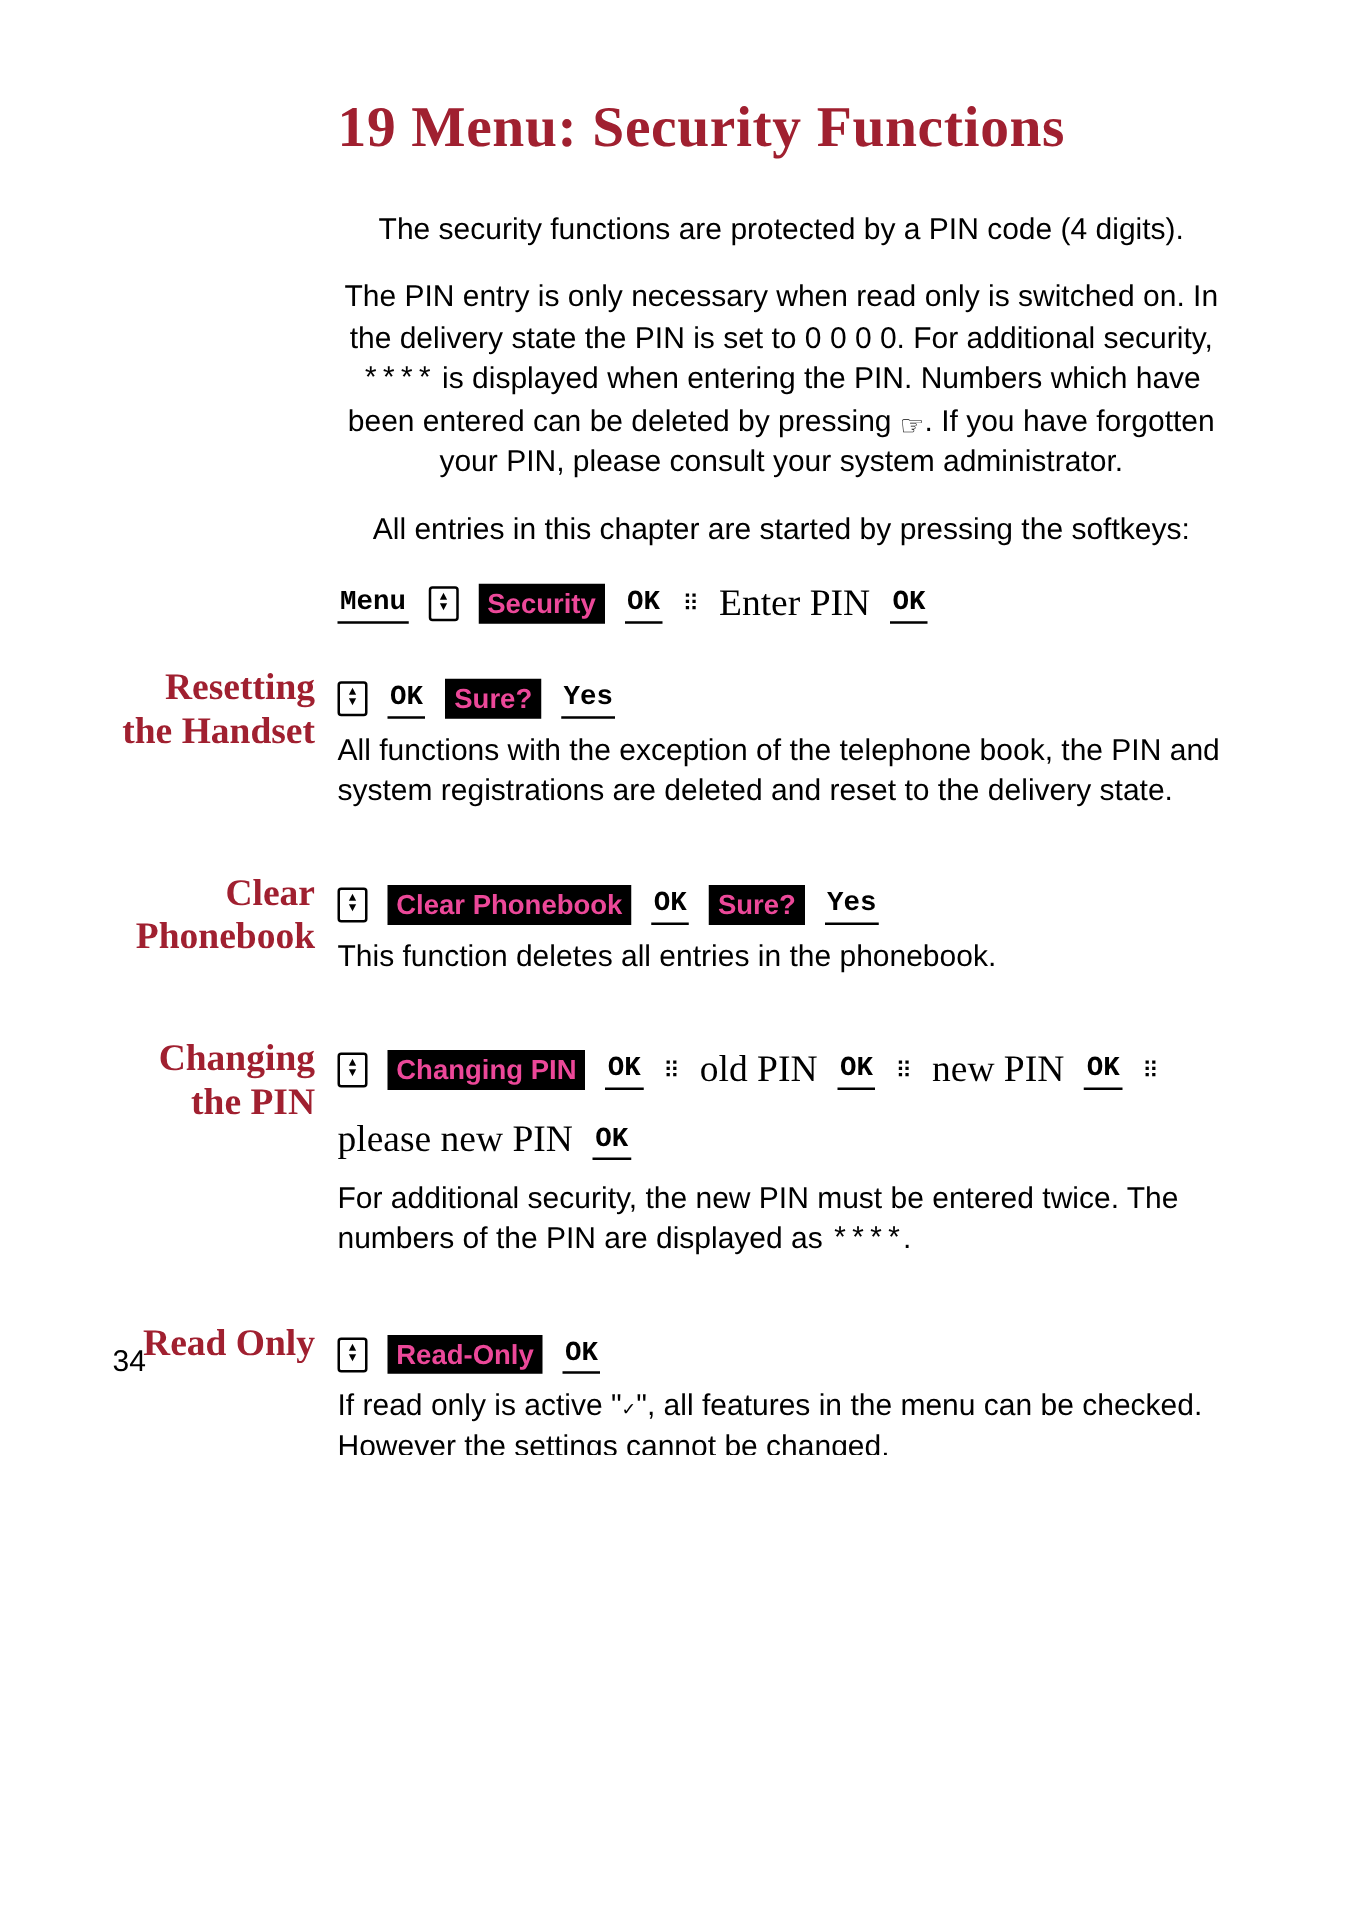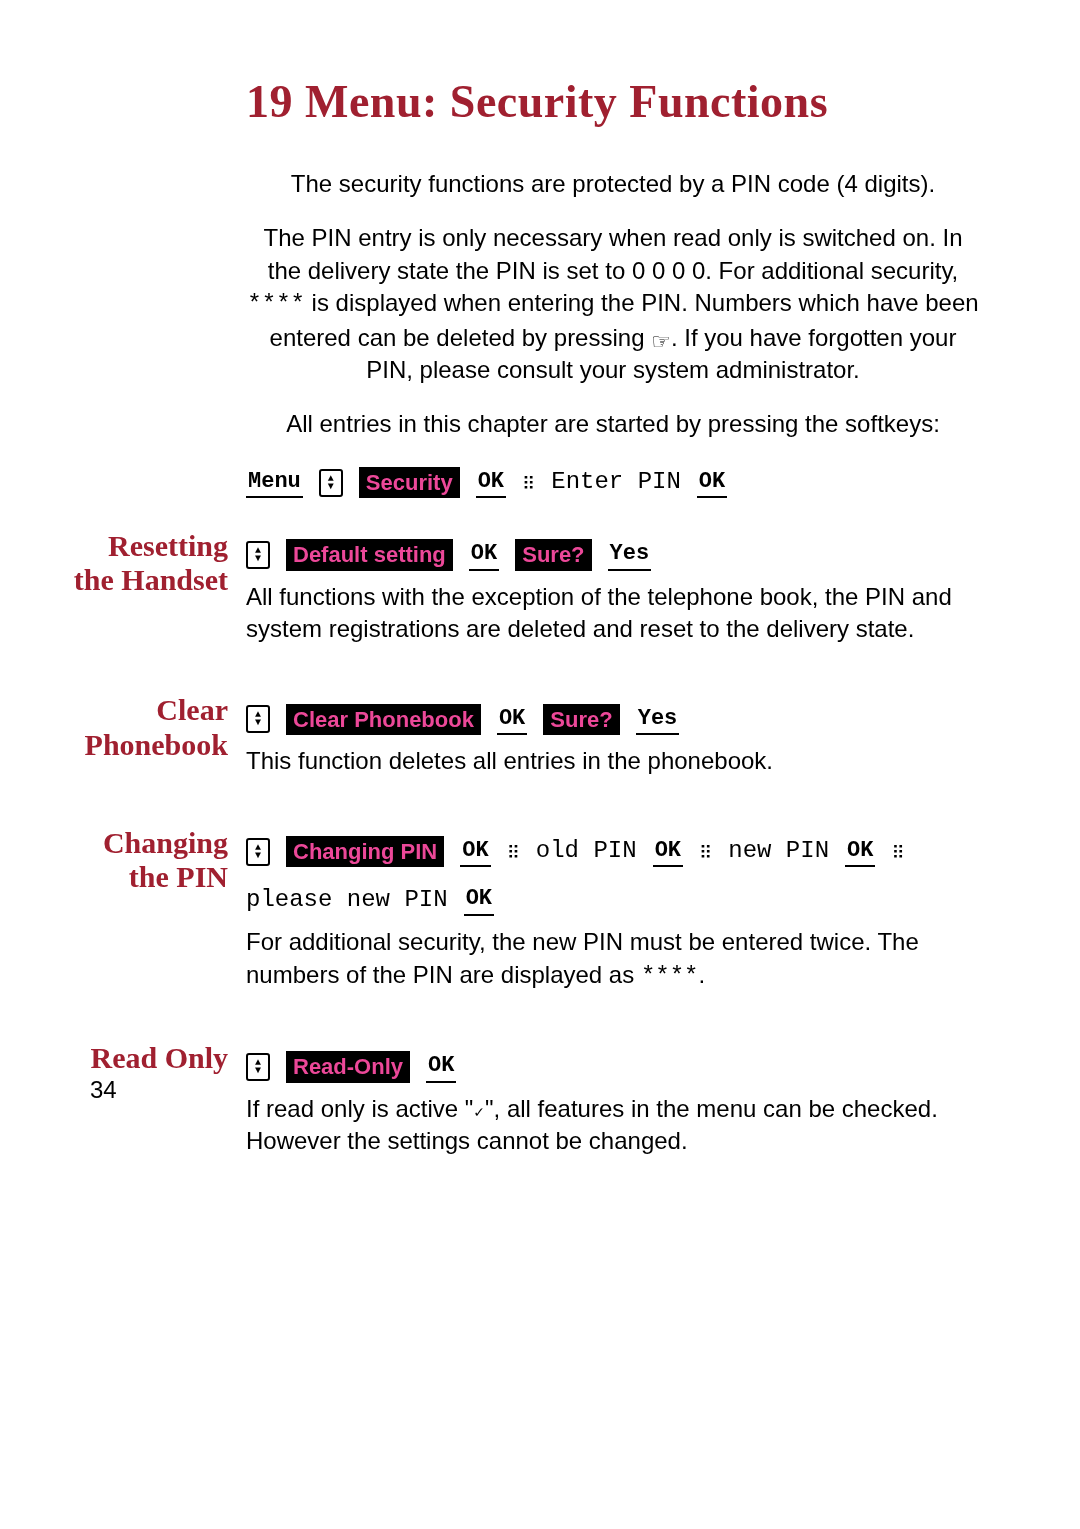--- a/index.html
+++ b/index.html
@@ -1,19 +1,19 @@
 <!DOCTYPE html>
 <html><head>
 <meta charset="utf-8">
 <style>
   html,body{margin:0;padding:0;background:#fff;}
   .page{
     width:1080px;height:1164px;
     box-sizing:border-box;
-    padding:60px 100px 60px 66px;
+    padding:60px 100px 60px 90px;
     background:#fff;
     font-family:Arial,Helvetica,sans-serif;
     color:#000;
     position:relative;
   }
   .title{
     font-family:"Times New Roman",Times,serif;
     color:#a02030;
     font-weight:bold;
     font-size:46px;
@@ -89,21 +89,21 @@
     line-height:18px;
     transform:translateY(2px);
   }
   .hook{
     display:inline-block;
     font-size:22px;
     transform:translateY(3px);
   }
   .stars{font-family:"Courier New",monospace;}
   .tick{font-size:14px;}
-  .plain{font-family:Liberation Mono, monospace;font-size:24px;text-align:center;}
+  .plain{font-family:Liberation Serif, serif;font-size:30px;text-align:center;}
   .pagenum{
     position:absolute;
     bottom:60px;left:90px;
     font-size:24px;
   }
 </style>
 </head>
 <body>
 
 <div class="page">
@@ -130,21 +130,20 @@
       <span class="softkey-plain">OK</span>
     </div>
 
   </div>
 
   <div class="row">
     <div class="margin-heading">Resetting the Handset</div>
     <div class="row-body">
       <div class="seq">
         <span class="updown">▲<br>▼</span>
-        <span class="softkey-inv">Default setting</span>
         <span class="softkey-plain">OK</span>
         <span class="softkey-inv">Sure?</span>
         <span class="softkey-plain">Yes</span>
       </div>
       <p>All functions with the exception of the telephone book, the PIN and system registrations are deleted and reset to the delivery state.</p>
     </div>
   </div>
 
   <div class="row">
     <div class="margin-heading">Clear Phonebook</div>

